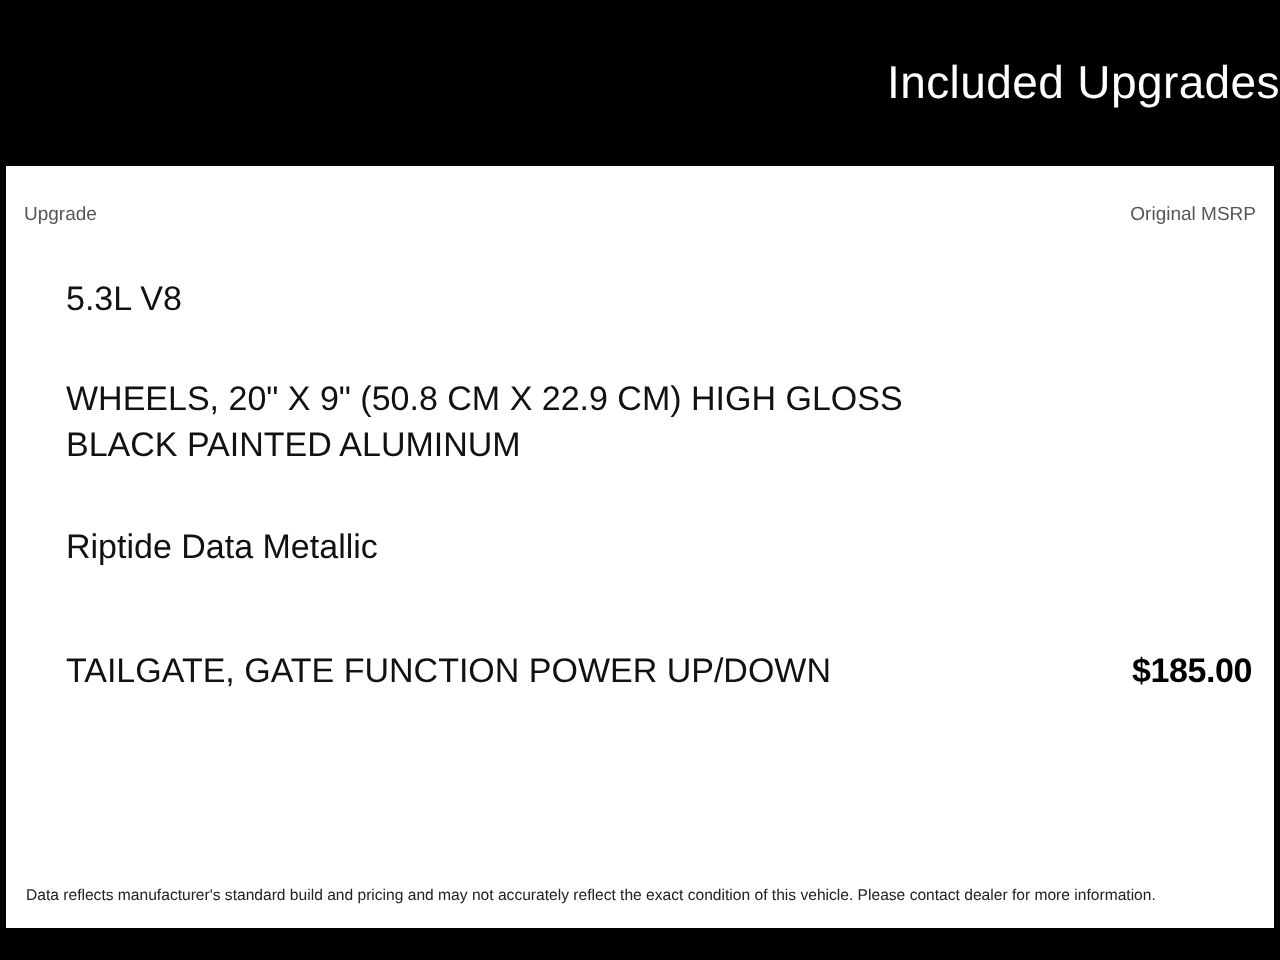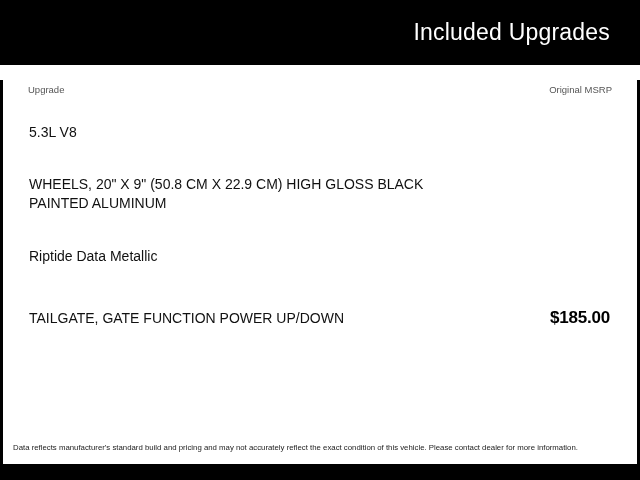--- a/index.html
+++ b/index.html
@@ -11,35 +11,34 @@
     overflow: hidden;
   }
   .page {
     width: 640px;
     height: 480px;
     position: relative;
     background: #ffffff;
   }
   .header {
     width: 640px;
-    height: 65px;
+    height: 83px;
     background: #000000;
     display: flex;
     align-items: center;
     justify-content: flex-end;
-    padding-right: 30px;
   }
   .header-title {
     color: #ffffff;
     font-size: 23px;
     font-weight: 400;
     letter-spacing: 0.2px;
   }
   .content {
-    padding: 0 28px;
+    padding: 0 12px;
   }
   .col-head {
     display: flex;
     justify-content: space-between;
     align-items: baseline;
     padding-top: 19px;
     padding-bottom: 6px;
   }
   .col-head .left,
   .col-head .right {
@@ -51,25 +50,26 @@
     display: block;
   }
   .row {
     display: flex;
     align-items: center;
     justify-content: space-between;
     min-height: 62px;
     padding: 6px 0;
   }
   .row .label {
-    font-size: 14px;
+    font-size: 17px;
     color: #111111;
     line-height: 1.35;
     max-width: 420px;
     padding-left: 1px;
+    margin-left: 20px;
   }
   .row .price {
     font-size: 17px;
     font-weight: bold;
     color: #000000;
     white-space: nowrap;
     padding-right: 2px;
     letter-spacing: -0.2px;
   }
   .footnote {

